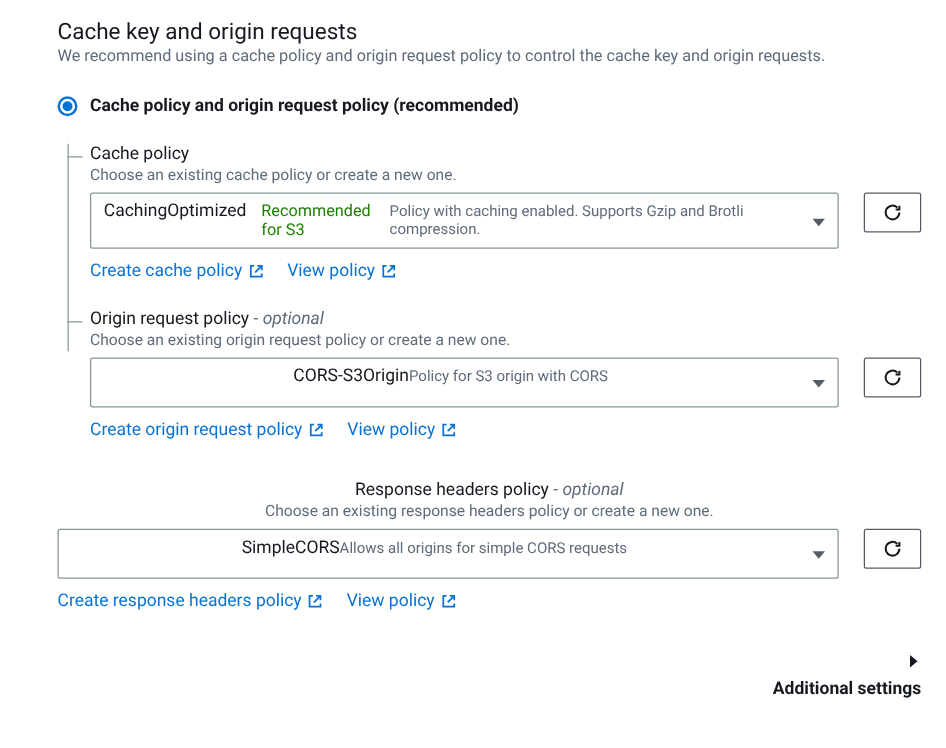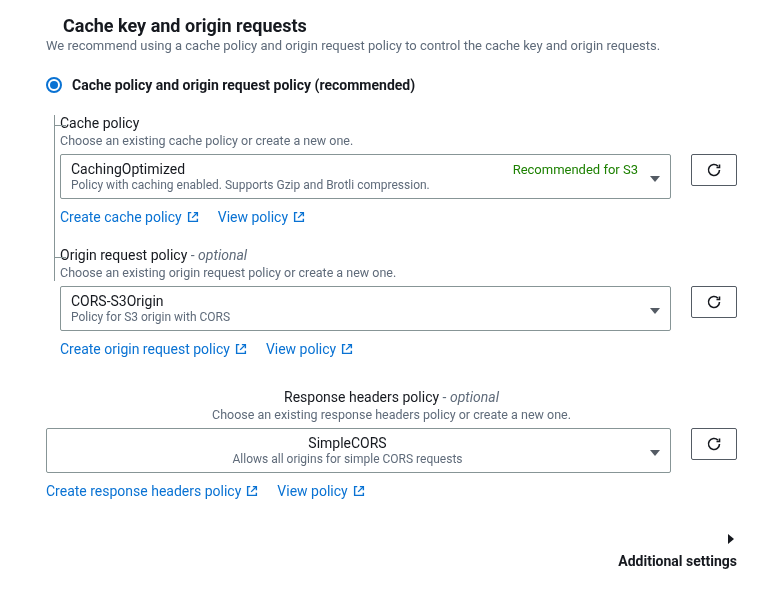--- a/index.html
+++ b/index.html
@@ -8,22 +8,22 @@
     font-family: -apple-system, BlinkMacSystemFont, "Segoe UI", Roboto, Helvetica, Arial, sans-serif;
     font-size: 14px;
     color: #16191f;
     background: #fff;
   }
   .container {
     padding: 15px 20px 20px 46px;
   }
   h2 {
     font-size: 18px;
-    font-weight: 700;
-    margin: 0 0 2px 17px;
+    font-weight: 400;
+    margin: 0 0 2px 0;
   }
   .recommend {
     font-size: 13px;
     color: #5f6b7a;
     margin-bottom: 24px;
   }
   .radio-group {
     margin-bottom: 10px;
   }
   .radio-row {
@@ -62,21 +62,21 @@
   }
   .tree-line-vert {
     position: absolute;
     left: 0;
     top: 0;
     width: 1px;
     background: #879596;
   }
   .tree-item {
     position: relative;
-    padding-left: 6px;
+    padding-left: 18px;
     margin-top: 22px;
   }
   .tree-line-horz {
     position: absolute;
     left: 0;
     top: 10px;
     width: 12px;
     height: 1px;
     background: #879596;
   }
@@ -104,21 +104,20 @@
   .select-box {
     flex: 1;
     border: 1px solid #879596;
     border-radius: 2px;
     padding: 6px 32px 6px 10px;
     position: relative;
     background: #fff;
     cursor: pointer;
     min-height: 40px;
     display: flex;
-    flex-direction: column;
     justify-content: center;
   }
   .select-title-row {
     display: flex;
     align-items: baseline;
     justify-content: space-between;
     gap: 12px;
   }
   .select-title {
     font-size: 14px;

